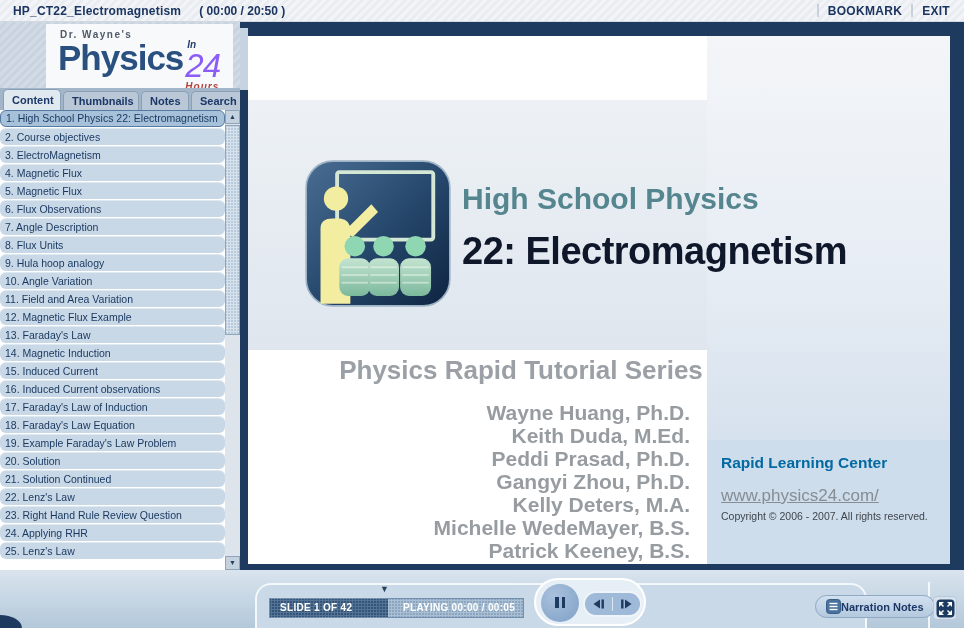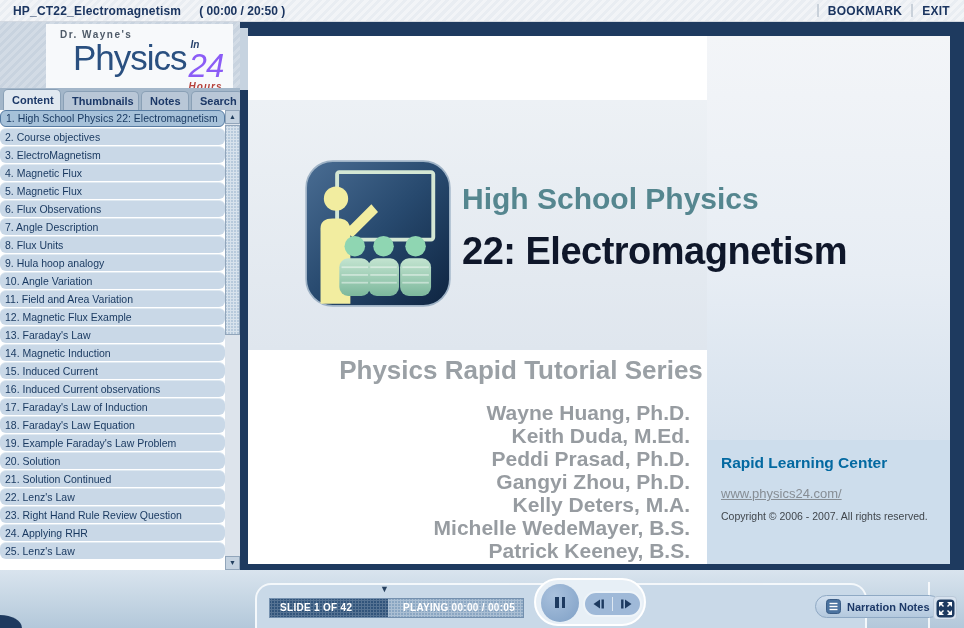--- a/index.html
+++ b/index.html
@@ -23,21 +23,21 @@
   .titlebar .last { margin-right:14px; }
 
   
   .sidebar { position:absolute; left:0; top:22px; width:240px; height:548px; background:#cdd7e2; }
   .logo-panel { position:relative; height:66px;
     background-color:#cdd7e2;
     background-image:repeating-linear-gradient(135deg,#d2dbe5 0 3px,#c8d3df 3px 6px); }
   .logo-card { position:absolute; left:46px; top:2px; width:187px; height:64px; background:#f7f9fb; overflow:hidden; }
   .logo-prefix { margin:5px 0 0 14px; font-size:10px; font-weight:bold; color:#4e5a68; letter-spacing:1.5px; }
   .logo-row { display:flex; align-items:flex-start; margin-left:12px; line-height:1; }
-  .logo-name { font-size:35px; font-weight:normal; color:#2a5080; letter-spacing:-1px;margin-left:15px; }
+  .logo-name { font-size:35px; font-weight:bold; color:#2a5080; letter-spacing:-1px; }
   .logo-24col { display:inline-flex; flex-direction:column; margin-left:2px;font-style:italic; }
   .logo-in { font-size:10px; font-weight:bold; color:#25406b; margin:0 0 -1px 2px; }
   .logo-number { font-size:33px; color:#8b5cf6; letter-spacing:-1px; }
   .logo-hours { font-size:10px; font-weight:bold; color:#b5403a; letter-spacing:1px; margin-top:0px; }
 
   .tabbar { position:absolute; left:0; top:66px; width:240px; height:22px;
     background:#a3b6c9; display:flex; align-items:flex-end; padding-left:3px; }
   .tab { font-family:inherit; font-size:11px; font-weight:bold; color:#1c3867;
     background:#b9c7d7; border:1px solid #8aa0b6; border-bottom:none;
     border-radius:5px 5px 0 0; height:19px; padding:0 8px; margin-right:2px; cursor:pointer; }
@@ -76,21 +76,21 @@
   .title1 { font-size:30px; font-weight:bold; color:#55868f; }
   .title2 { font-size:38px; font-weight:bold; color:#0f172a; letter-spacing:-.5px; margin-top:14px; }
 
   .series { position:absolute; left:86px; top:319px; width:374px; text-align:center;
     font-size:26px; font-weight:bold; color:#9aa0a5; white-space:nowrap; }
   .authors { position:absolute; right:260px; top:365px; text-align:right;
     font-size:21px; font-weight:bold; color:#979ca1; line-height:23px; white-space:nowrap; }
 
   .panel-org { position:absolute; left:459px; top:404px; width:243px; height:124px; background:#cdddec; }
   .org-name { position:absolute; left:14px; top:14px; font-size:15.5px; font-weight:bold; color:#0369a1; }
-  .org-url { position:absolute; left:14px; top:46px; font-size:13px; color:#868d94; text-decoration:underline; cursor:pointer; }
+  .org-url { position:absolute; left:14px; top:46px; font-size:17px; color:#868d94; text-decoration:underline; cursor:pointer; }
   .org-copyright { position:absolute; left:14px; top:70px; font-size:10.5px; color:#40464c; }
 
   
   .playerbar { position:absolute; left:0; top:570px; width:964px; height:58px;
     background:linear-gradient(to bottom,#d9e4ee,#b3c8da); }
   .corner-swoosh { position:absolute; left:0; bottom:0; width:22px; height:13px;
     background:#1e3a5f; border-top-right-radius:22px 13px; }
   .progress-panel { position:absolute; left:255px; top:13px; width:612px; height:45px;
     background:#c9d9e8; border:2px solid rgba(255,255,255,.8); border-bottom:none;
     border-radius:16px 16px 0 0; }
@@ -112,21 +112,21 @@
   .pause-icon { display:inline-flex; gap:3px; }
   .pause-icon i { display:block; width:3.5px; height:11px; background:#1d3a60; }
   .navpill { position:absolute; left:47px; top:11px; width:59px; height:26px; border-radius:13px;
     background:#9fb9d8; border:2px solid #eef4f9; display:flex; align-items:center; }
   .navbtn { flex:1; background:none; border:none; cursor:pointer; height:100%;
     display:flex; align-items:center; justify-content:center; }
   .navdivider { width:1px; height:14px; background:rgba(255,255,255,.65); }
 
   .vline-right { position:absolute; left:928px; top:12px; width:2px; height:46px; background:rgba(255,255,255,.8); }
   .notesbtn { position:absolute; left:815px; top:25px; height:23px; padding:0 10px;
-    display:flex; align-items:center; gap:6px; cursor:pointer;
+    display:flex; align-items:center; cursor:pointer;
     background:linear-gradient(to bottom,#d2e0ef,#b4c9de); border:1px solid #8fa9c4; border-radius:12px;
     font-family:inherit; font-size:11px; font-weight:bold; color:#1c3867; }
   .fsbtn { position:absolute; left:933px; top:26px; width:24px; height:24px;
     background:#d7e2ee; border:1px solid #b9c8d8; border-radius:4px; cursor:pointer;
     display:flex; align-items:center; justify-content:center; padding:0; }
 </style>
 </head>
 <body>
 
 <div class="app">

